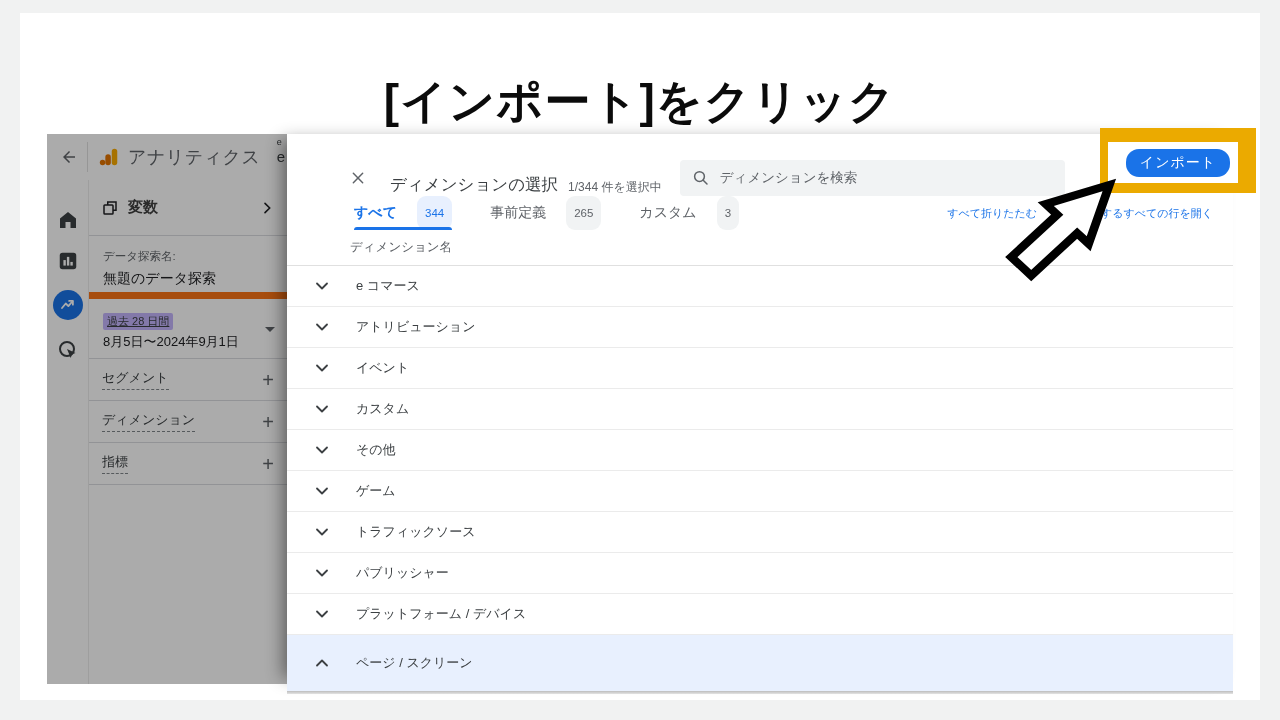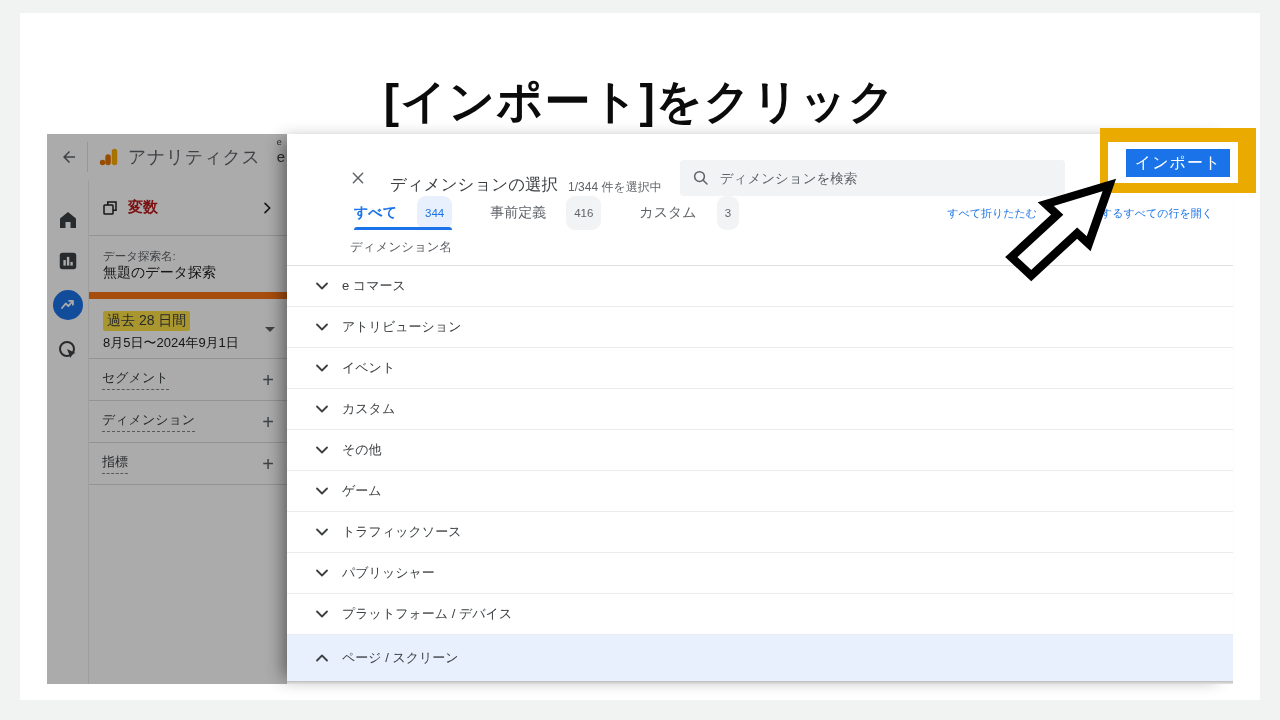--- a/index.html
+++ b/index.html
@@ -34,74 +34,74 @@
   .partial-prop .s2{ font-size:15px; margin-top:2px; }
 
   .rail { position:absolute; left:0; top:46px; bottom:0; width:42px; border-right:1px solid #ececec;
           display:flex; flex-direction:column; align-items:center; padding-top:28px; gap:18px; }
   .rail-item { display:flex; align-items:center; justify-content:center; }
   .rail-item svg { display:block; }
   .explore-active { width:30px; height:30px; border-radius:50%; background:#1a73e8; display:flex; align-items:center; justify-content:center; }
 
   .vars { position:absolute; left:42px; top:46px; right:0; bottom:0; background:#fff; }
   .vars-header { height:56px; display:flex; align-items:center; gap:9px; padding:0 12px; border-bottom:1px solid #dadce0; }
-  .vars-title { font-size:15px; font-weight:700; color:#b91c1c; flex:1; }
+  .vars-title { font-size:15px; font-weight:700; color:#404040; flex:1; }
   .vars-name { padding:13px 14px; border-bottom:7px solid #f97316; height:63px; }
   .vars-name-label { font-size:11.5px; color:#5f6368; }
-  .vars-name-value { font-size:14px; color:#202124; margin-top:0; }
+  .vars-name-value { font-size:14px; color:#202124; margin-top:6px; }
   .vars-date { padding:12px 14px; border-bottom:1px solid #dadce0; height:60px; position:relative; }
-  .date-badge { display:inline-block; font-size:14px; color:#3c4043; background:#fde047; padding:1px 4px; border-radius:2px; }
+  .date-badge { display:inline-block; font-size:11px; color:#3c4043; background:#c4b5fd; padding:1px 4px; border-radius:2px;text-decoration:underline; }
   .date-range { font-size:13px; color:#202124; margin-top:3px; }
   .date-caret { position:absolute; right:12px; top:50%; margin-top:-2px;
     width:0; height:0; border-left:5px solid transparent; border-right:5px solid transparent; border-top:5px solid #5f6368; }
   .vars-row { height:42px; display:flex; align-items:center; justify-content:space-between; padding:0 13px; border-bottom:1px solid #dadce0; }
   .vars-row-label { font-size:13px; color:#3c4043; border-bottom:1px dashed #80868b; padding-bottom:2px; }
   .plus { font-size:20px; color:#5f6368; font-weight:400; line-height:1; }
 
   .scrim { position:absolute; left:0; top:0; width:240px; height:100%; background:rgba(0,0,0,.33); z-index:5; }
 
   
   .dialog { position:absolute; left:240px; top:0; right:0; bottom:0; background:#fff; z-index:6;
             box-shadow:-10px 0 16px -6px rgba(0,0,0,.45); display:flex; flex-direction:column; }
   .dlg-header { height:62px; display:flex; align-items:flex-end; padding:0 24px 0 20px; flex:none;margin-left:33px; }
   .close-btn { width:36px; height:36px; display:flex; align-items:center; justify-content:center; }
   .dlg-title { font-size:16.5px; color:#3c4043; margin-left:14px; white-space:nowrap; }
   .dlg-status { font-size:12px; color:#5f6368; margin-left:10px; white-space:nowrap; }
   .search-box { margin-left:18px; width:385px; height:36px; background:#f1f3f4; border-radius:4px;
                 display:flex; align-items:center; padding:0 12px; gap:10px; }
   .search-box input { flex:1; border:none; outline:none; background:transparent; font-size:13.5px; color:#202124;
-                      font-family:Liberation Sans, sans-serif; }
+                      font-family:Liberation Serif, serif; }
   .search-box input::placeholder { color:#5f6368; }
 
   .dlg-tabs { height:34px; display:flex; align-items:center; padding:0 20px 0 67px; flex:none; }
   .tab { position:relative; height:100%; display:flex; align-items:center; gap:20px; font-size:14px; color:#5f6368; margin-right:38px; cursor:default; }
   .tab .badge { height:34px; border-radius:9px; padding:0 8px; font-size:11.5px; display:flex; align-items:center; background:#f1f3f4; color:#5f6368; }
   .tab.active { color:var(--accent); font-weight:700; }
   .tab.active .badge { background:var(--selbg); color:var(--accent); font-weight:400; }
   .tab.active::after { content:''; position:absolute; left:0; right:0; bottom:0; height:3px; background:var(--accent); border-radius:3px 3px 0 0; }
   .tab-links { margin-left:auto; display:flex; gap:42px; }
   .tab-links span { font-size:11px; color:var(--accent); white-space:nowrap; }
 
   .col-header { height:36px; display:flex; align-items:center; border-bottom:1px solid #e0e0e0; flex:none; }
   .col-header span { margin-left:63px; font-size:12.5px; color:#5f6368; }
 
   .rows { flex:1; display:flex; flex-direction:column; }
   .dim-row { height:41px; display:flex; align-items:center; border-bottom:1px solid #ebebeb; flex:none; }
   .dim-row .chev { margin-left:21px; width:28px; display:flex; justify-content:center; }
   .dim-row .chev svg { display:block; }
   .dim-row.expanded .chev svg { transform:rotate(180deg); }
-  .dim-row .row-label { margin-left:6px; font-size:13px; color:#3c4043; }
-  .dim-row.expanded { background:var(--selbg); height:46px; border-bottom:none; }
+  .dim-row .row-label { margin-left:20px; font-size:13px; color:#3c4043; }
+  .dim-row.expanded { background:var(--selbg); height:56px; border-bottom:none; }
   .bottom-shadow { height:3px; flex:none; background:linear-gradient(to bottom,#bdbdbd,#e3e3e3); }
 
   
   .hl-box { position:absolute; left:1100px; top:128px; width:156px; height:65px; background:var(--highlight); z-index:20; }
   .hl-inner { position:absolute; left:8px; top:14px; width:130px; height:41px; background:#ffffff; }
   .import-btn { position:absolute; left:26px; top:21px; width:104px; height:28px; background:var(--accent);
-                border:none; border-radius:0; color:#fff; font-size:16px; letter-spacing:1px;
+                border:none; border-radius:13px; color:#fff; font-size:14px; letter-spacing:1px;
                 display:flex; align-items:center; justify-content:center;
                 font-family:"Liberation Sans","DejaVu Sans",sans-serif; }
   .big-arrow { position:absolute; left:988px; top:177px; width:130px; height:120px; z-index:30; }
 </style>
 </head>
 <body>
 
 <div class="slide">
   <div class="page-title">[インポート]をクリック</div>
 </div>
@@ -211,21 +211,21 @@
       </div>
     </div>
 
     <div class="dlg-tabs">
       <div class="tab active">
         <span>すべて</span>
         <span class="badge">344</span>
       </div>
       <div class="tab">
         <span>事前定義</span>
-        <span class="badge">416</span>
+        <span class="badge">265</span>
       </div>
       <div class="tab">
         <span>カスタム</span>
         <span class="badge">3</span>
       </div>
       <div class="tab-links">
         <span>すべて折りたたむ</span>
         <span>一致するすべての行を開く</span>
       </div>
     </div>

